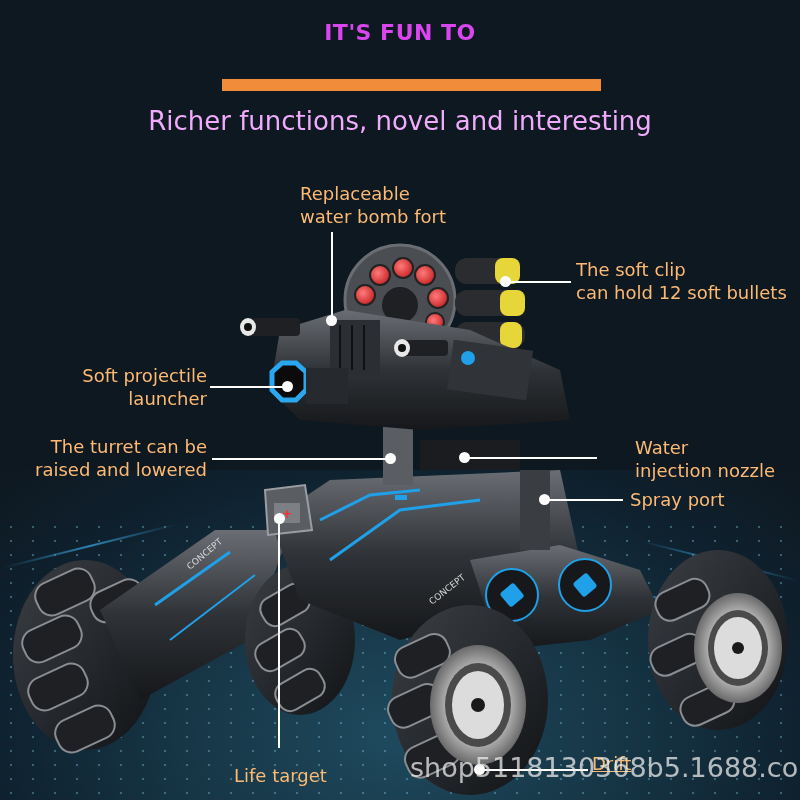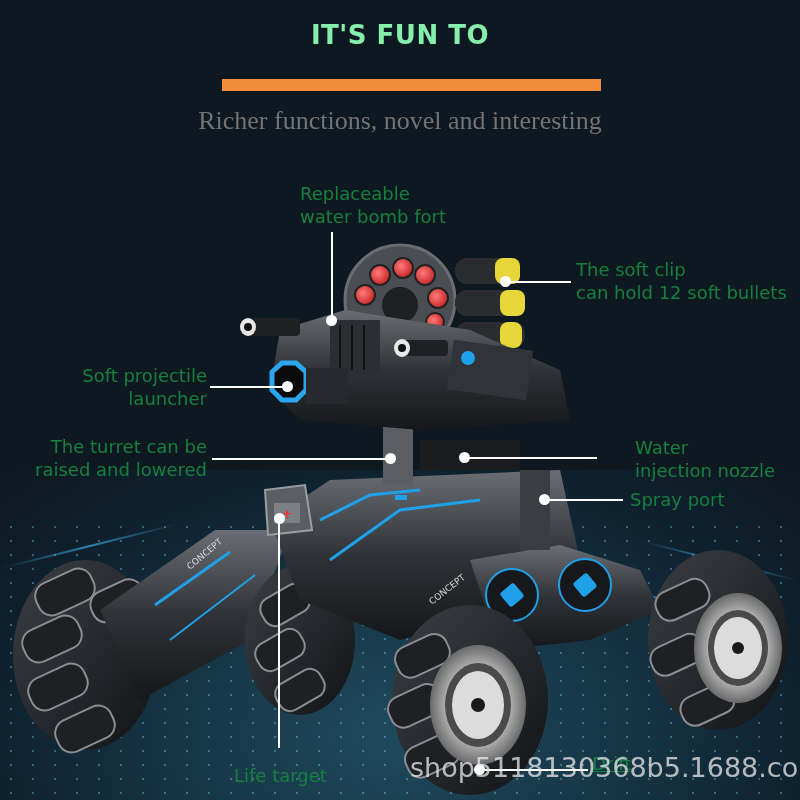--- a/index.html
+++ b/index.html
@@ -4,28 +4,28 @@
 <style>
   html, body { margin: 0; padding: 0; }
   body { width: 800px; height: 800px; overflow: hidden; background: #0e1820; font-family: "DejaVu Sans", sans-serif; }
   #stage { position: relative; width: 800px; height: 800px; background: #0e1820; overflow: hidden; }
   .floor { position: absolute; left: 0; top: 470px; width: 800px; height: 330px;
     background: radial-gradient(ellipse at 50% 80%, #1f4a5e 0%, #173848 35%, #0f2230 70%, #0e1820 100%); }
   .floor-dots { position: absolute; left: 0; top: 520px; width: 800px; height: 280px;
     background-image: radial-gradient(circle, rgba(120,200,230,0.55) 1px, transparent 1.6px);
     background-size: 22px 14px; opacity: 0.7; }
   .streak { position: absolute; height: 2px; background: linear-gradient(90deg, transparent, rgba(60,170,230,0.7), transparent); }
-  .title { position: absolute; left: 0; width: 800px; text-align: center; color: #86efac; font-weight: bold; font-size: 26px; letter-spacing: 0.5px; }
+  .title { position: absolute; left: 0; width: 800px; text-align: center; color: #d946ef; font-weight: bold; font-size: 22px; letter-spacing: 0.5px; }
   .title.l1 { top: 20px; }
   .title.l2 { top: 56px; }
   .underline-bar { position: absolute; left: 222px; top: 79px; width: 379px; height: 12px; background: #f08c3a; }
-  .subtitle { position: absolute; left: 0; width: 800px; text-align: center; color: #737373; font-size: 26px; font-family: Liberation Serif, serif; }
+  .subtitle { position: absolute; left: 0; width: 800px; text-align: center; color: #f0abfc; font-size: 26px; }
   .subtitle.l1 { top: 106px; }
   .subtitle.l2 { top: 139px; }
-  .label { position: absolute; color: #15803d; font-size: 18px; line-height: 23px; white-space: nowrap; }
+  .label { position: absolute; color: #fdba74; font-size: 18px; line-height: 23px; white-space: nowrap; }
   .label.right { text-align: right; }
   .line { position: absolute; background: #ffffff; height: 2px; }
   .vline { position: absolute; background: #ffffff; width: 2px; }
   .dot { position: absolute; width: 11px; height: 11px; border-radius: 50%; background: #ffffff; }
   .watermark { position: absolute; left: 410px; top: 752px; color: rgba(235,235,235,0.75); font-size: 27px; white-space: nowrap; }
   svg#robot { position: absolute; left: 0; top: 0; }
 </style>
 </head>
 <body>
 

